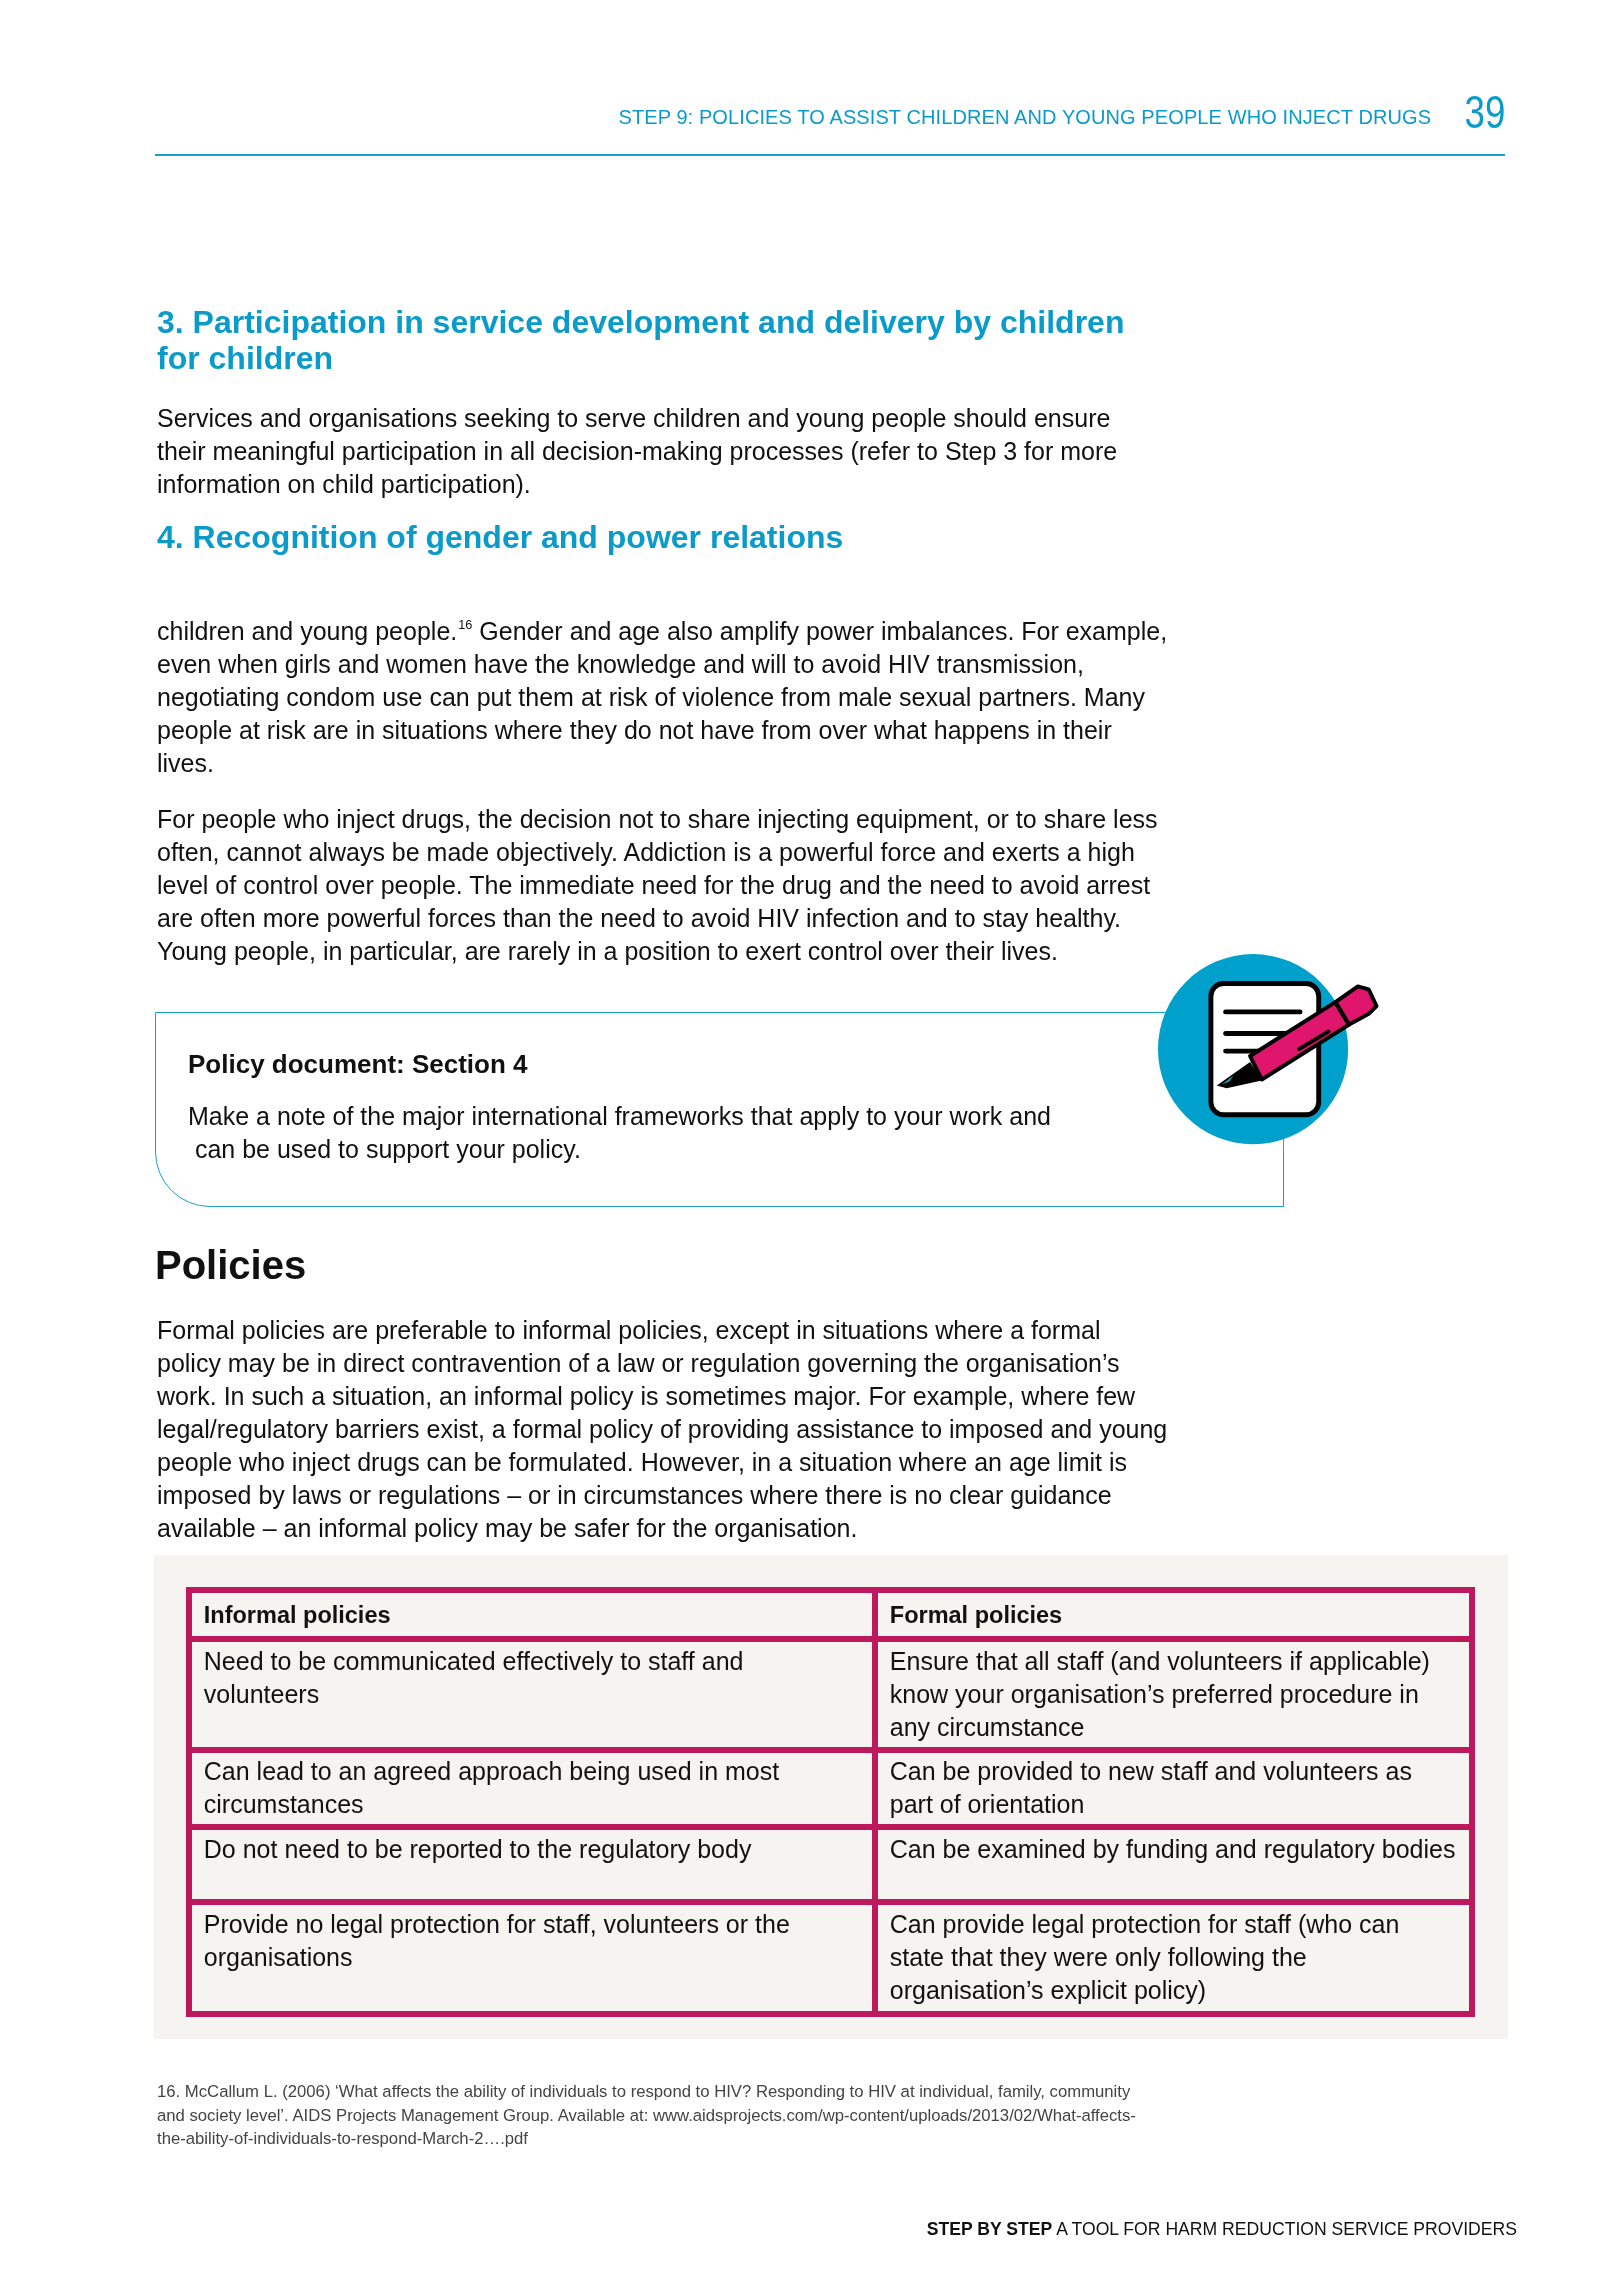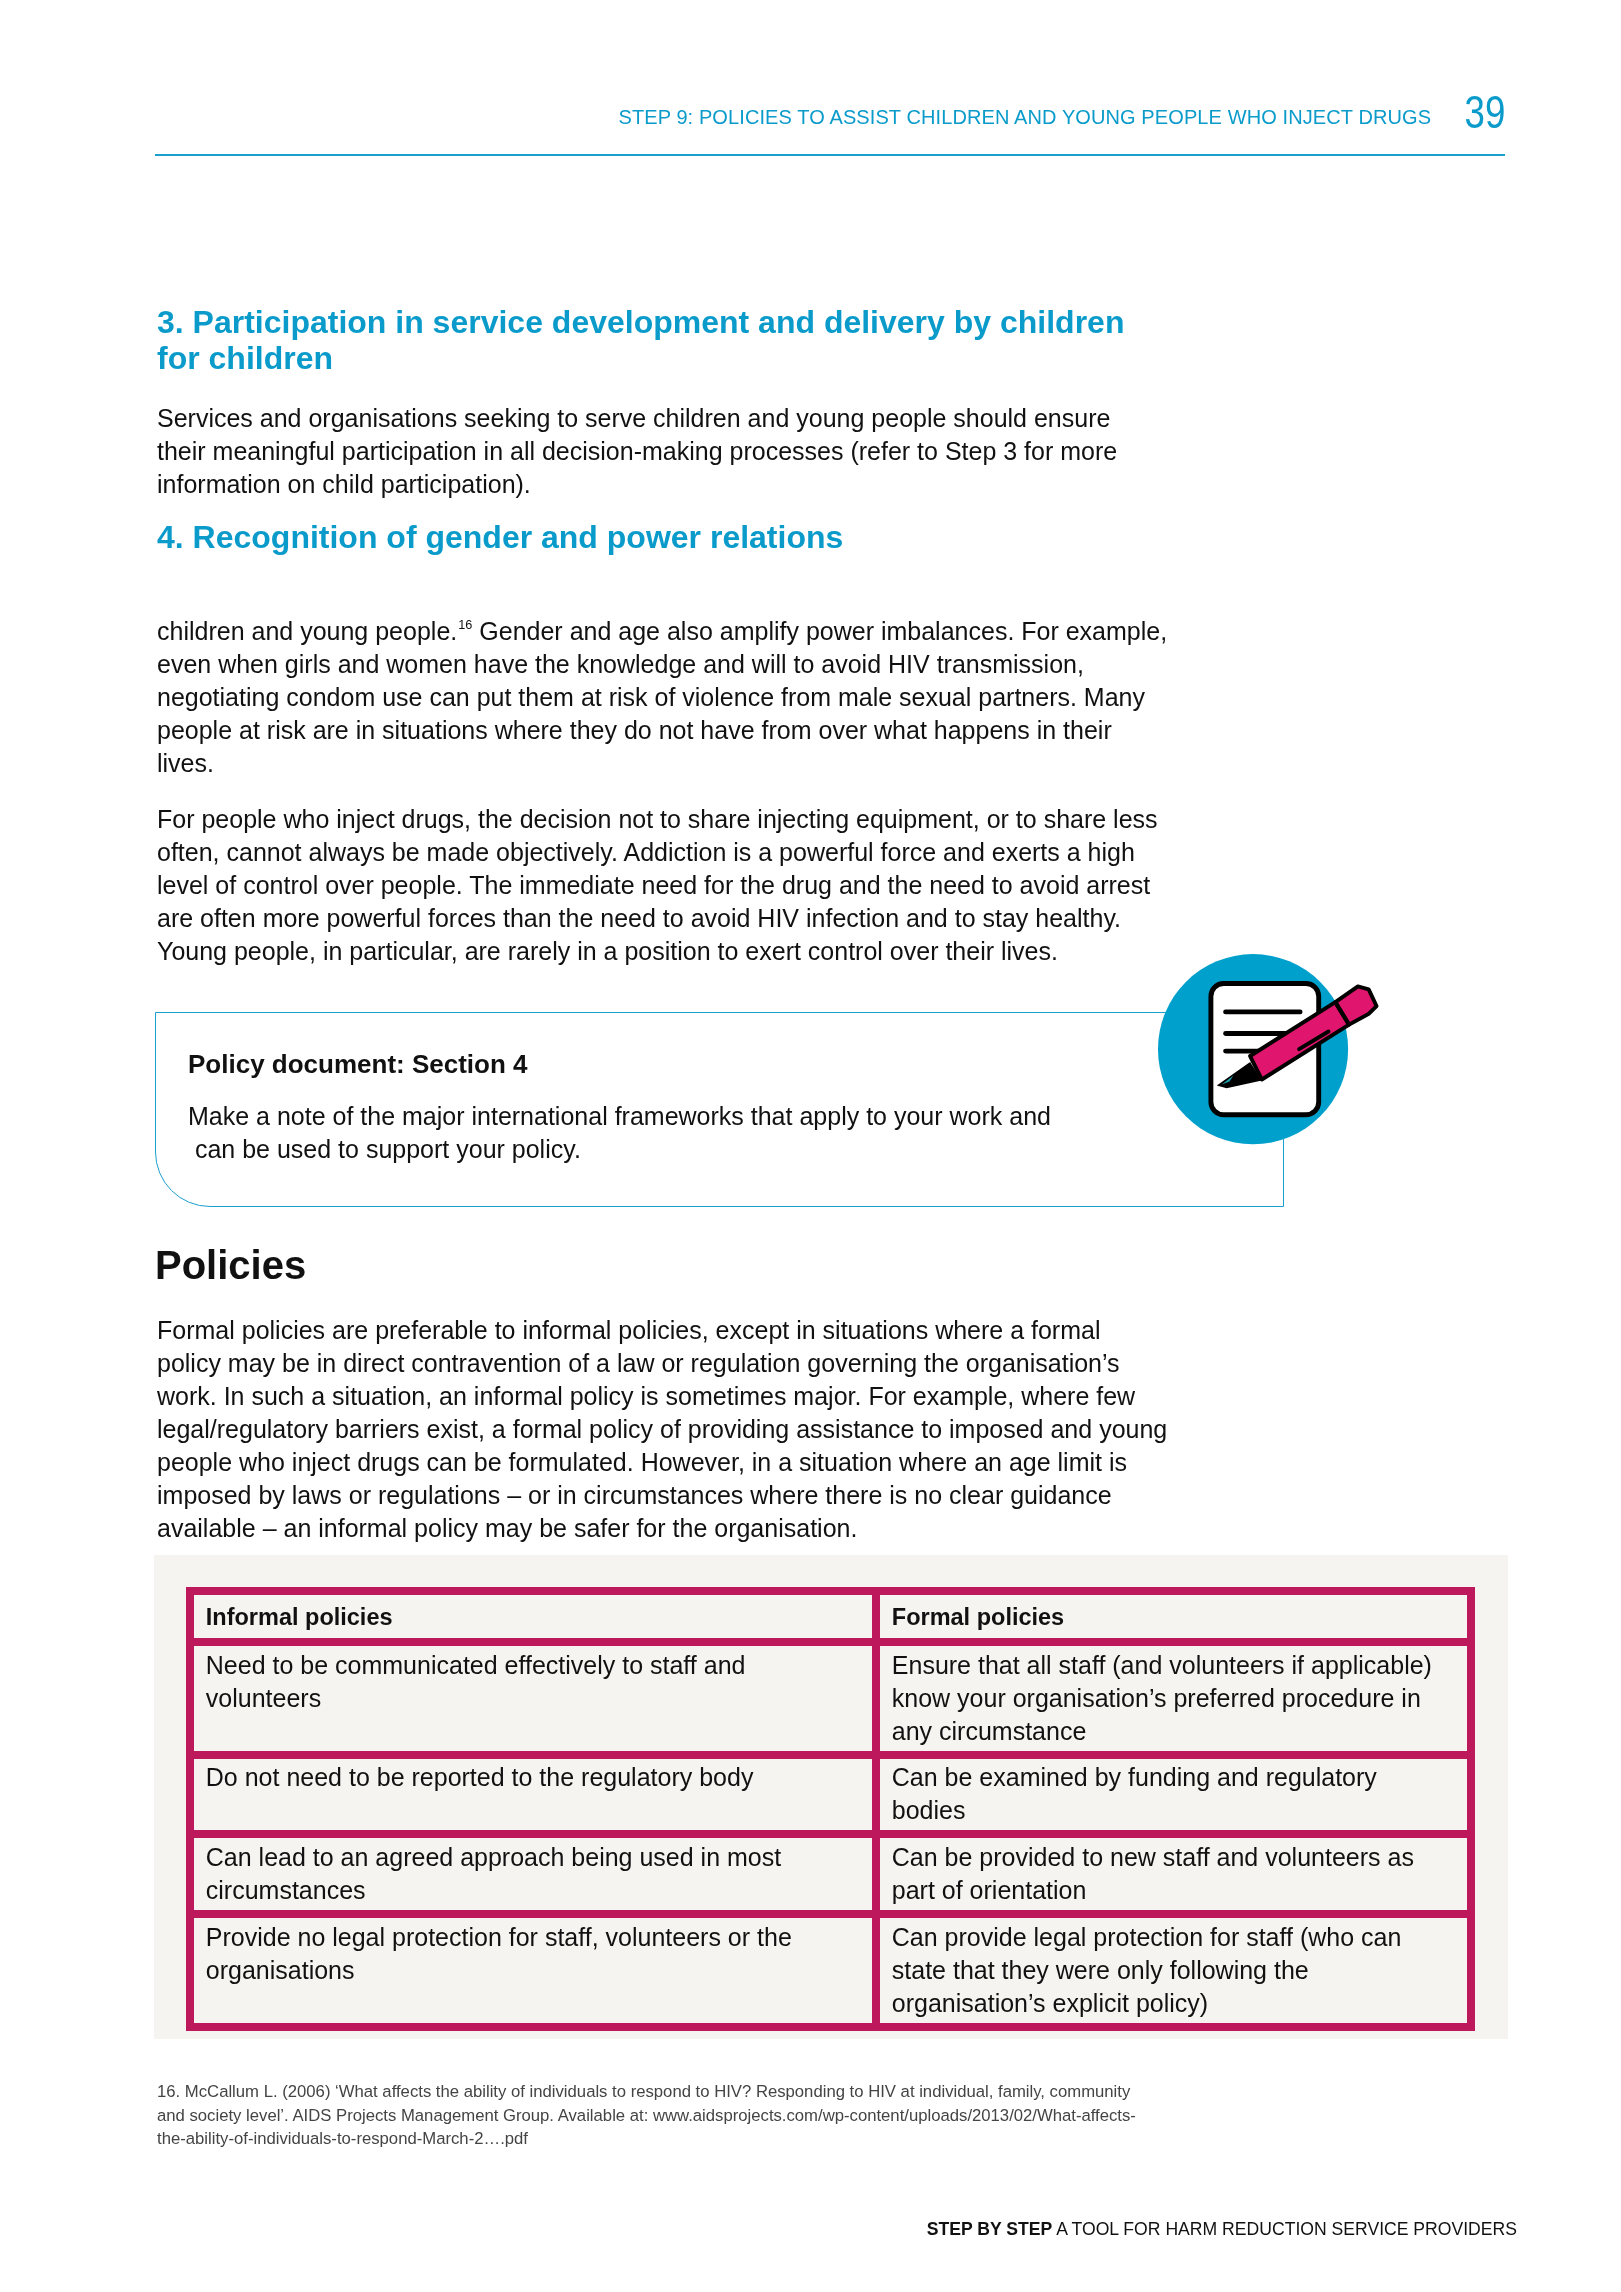--- a/index.html
+++ b/index.html
@@ -42,21 +42,21 @@
     
     .h-black { left: 155px; top: 1243px; font-size: 40px; font-weight: bold; margin: 0; color: #111; }
 
     .table-panel { left: 154px; top: 1555px; width: 1354px; height: 484px; background: #f6f4f0; }
     table.policies {
       position: absolute; left: 186px; top: 1587px; width: 1289px;
       border-collapse: collapse; table-layout: fixed;
       font-size: 25px; line-height: 33px;
     }
     table.policies th, table.policies td {
-      border: 8px solid #be185d; text-align: left; vertical-align: top;
+      border: 6px solid #be185d; text-align: left; vertical-align: top;
       padding: 2.9px 11.8px 2.9px 11.8px;
       margin-top: 24px;
     }
     table.policies { border: 2.9px solid #a3cfd0; }
     table.policies th { font-weight: bold; font-size: 23.5px; padding-top: 5.9px; padding-bottom: 3.9px; }
     table.policies col.c1 { width: 686px; }
 
     .footnote {
       left: 157px; top: 2080px; width: 1157px; font-size: 16.7px; line-height: 23.5px; color: #444444;
     }
@@ -147,26 +147,26 @@
       <th>Informal policies</th>
       <th>Formal policies</th>
     </tr>
   </thead>
   <tbody>
     <tr style="height:109px;">
       <td>Need to be communicated effectively to staff and volunteers</td>
       <td>Ensure that all staff (and volunteers if applicable) know your organisation’s preferred procedure in any circumstance</td>
     </tr>
     <tr style="height:75px;">
+      <td>Can lead to an agreed approach being used in most circumstances</td>
+      <td>Can be provided to new staff and volunteers as part of orientation</td>
+    </tr>
+    <tr style="height:75px;">
       <td>Do not need to be reported to the regulatory body</td>
       <td>Can be examined by funding and regulatory bodies</td>
-    </tr>
-    <tr style="height:75px;">
-      <td>Can lead to an agreed approach being used in most circumstances</td>
-      <td>Can be provided to new staff and volunteers as part of orientation</td>
     </tr>
     <tr style="height:112px;">
       <td>Provide no legal protection for staff, volunteers or the organisations</td>
       <td>Can provide legal protection for staff (who can state that they were only following the organisation’s explicit policy)</td>
     </tr>
   </tbody>
 </table>
 
 <div class="abs footnote">
   <span>16. McCallum L. (2006) ‘What affects the ability of individuals to respond to HIV? Responding to HIV at individual, family, community</span><br>

